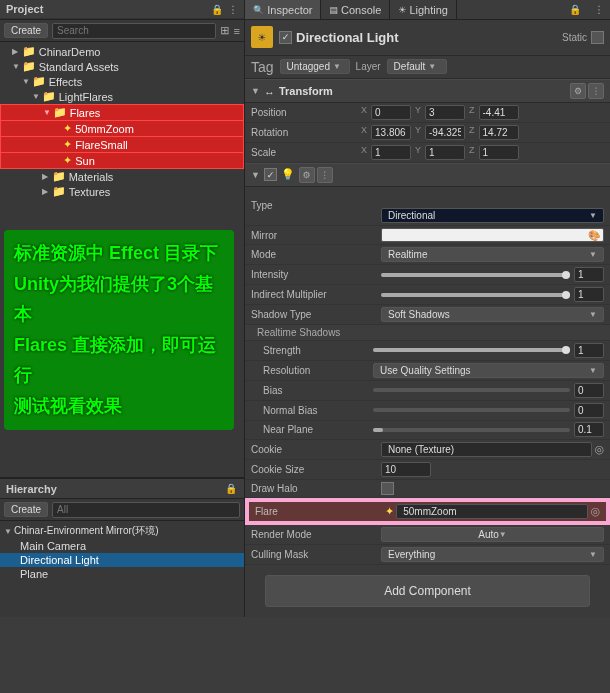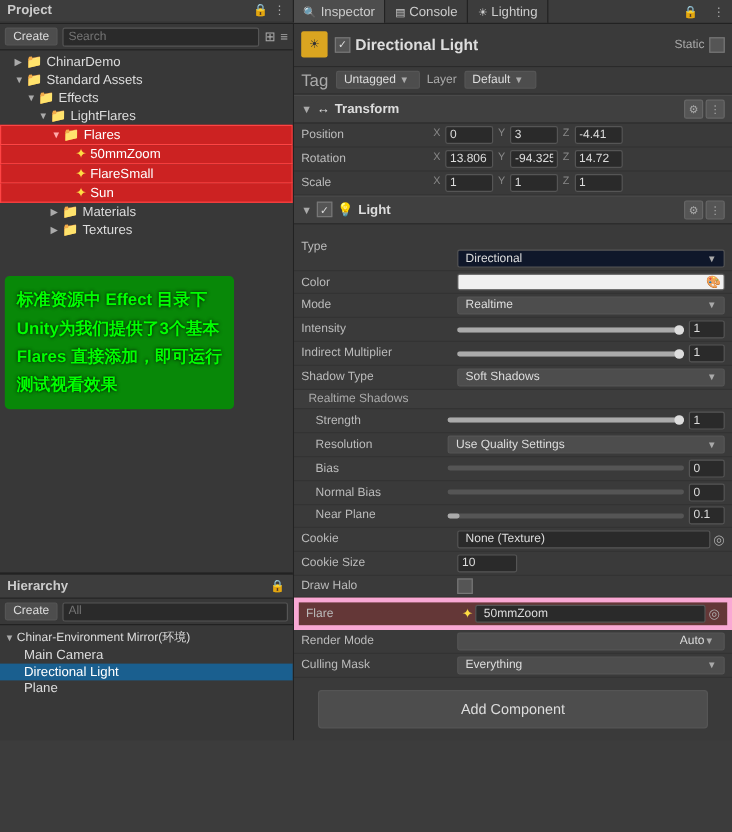--- a/index.html
+++ b/index.html
@@ -109,21 +109,21 @@
 
           <div style="display: flex; align-items: center; padding: 1px 0; padding-left: 42px; cursor: pointer; white-space: nowrap; font-size: 11px; color: #ddd;">
             <span style="width:10px; font-size:8px; color:#aaa;">▶</span>
             <span style="font-size:11px; margin-right:3px;">📁</span>
             <span>Textures</span>
           </div>
         </div>
       </div>
 
       <div style="position: absolute; left: 4px; top: 210px; background: rgba(0,150,0,0.85); padding: 8px 10px; border-radius: 4px; max-width: 230px; z-index: 10; pointer-events: none;">
-        <div style="font-size: 14px; color: #00ff00; font-weight: bold; line-height: 1.7; text-shadow: 0 0 3px #000;">
+        <div style="font-size: 18px; color: #00ff00; font-weight: bold; line-height: 1.7; text-shadow: 0 0 3px #000;">
           标准资源中 Effect 目录下<br>
           Unity为我们提供了3个基本<br>
           Flares 直接添加，即可运行<br>
           测试视看效果
         </div>
       </div>
 
       <div style="height: 140px; background: #383838; border-top: 2px solid #222; display: flex; flex-direction: column;">
         <div style="background: #3d3d3d; height: 20px; display: flex; align-items: center; padding: 0 6px; border-bottom: 1px solid #222;">
           <span style="font-size: 11px; font-weight: bold; color: #ccc; flex:1;">Hierarchy</span>
@@ -217,35 +217,34 @@
           <input type="text" value="1" style="background: rgb(42, 42, 42); border: 1px solid rgb(85, 85, 85); color: rgb(221, 221, 221); padding: 1px 3px; font-size: 10px; border-radius: 2px; width: 40px;">
           <span style="font-size:9px;color:#888;">Z</span>
           <input type="text" value="1" style="background: rgb(42, 42, 42); border: 1px solid rgb(85, 85, 85); color: rgb(221, 221, 221); padding: 1px 3px; font-size: 10px; border-radius: 2px; width: 40px;">
         </div>
       </div>
 
       <div style="display: flex; align-items: center; padding: 3px 6px; background: #404040; border-bottom: 1px solid #2a2a2a; border-top: 1px solid #4a4a4a; cursor: pointer;">
         <span style="font-size: 9px; color: #aaa; margin-right: 4px;">▼</span>
         <div style="width:13px; height:13px; background:#555; border:1px solid #777; margin-right:4px; display:flex; align-items:center; justify-content:center; font-size:9px; color:#ddd; cursor:pointer;">✓</div>
         <span style="font-size: 11px; margin-right: 4px; color: #ffcc44;">💡</span>
-        <span style="font-size: 11px; color: #ddd; font-weight: bold; flex:1;">Light</span>
         <div style="width:16px; height:16px; background:#555; border:1px solid #666; border-radius:2px; display:flex; align-items:center; justify-content:center; font-size:9px; color:#aaa; cursor:pointer;">⚙</div>
         <div style="width:16px; height:16px; background:#555; border:1px solid #666; border-radius:2px; display:flex; align-items:center; justify-content:center; font-size:9px; color:#aaa; cursor:pointer; margin-left:2px;">⋮</div>
       </div>
 
       <div style="display:flex; align-items:center; padding: 2px 6px; border-bottom: 1px solid #333; min-height:18px;">
         <span style="width:130px; font-size:10px; color:#bbb; flex-shrink:0;">Type</span>
         <div style="background:#0f172a; border:1px solid #555; color:#ddd; padding:1px 6px; font-size:10px; border-radius:2px; cursor:pointer; display:flex; align-items:center; justify-content:space-between; flex:1;margin-top:20px;">
           <span>Directional</span>
           <span style="font-size:8px; color:#aaa;">▼</span>
         </div>
       </div>
 
       <div style="display:flex; align-items:center; padding: 2px 6px; border-bottom: 1px solid #333; min-height:18px;">
-        <span style="width:130px; font-size:10px; color:#bbb; flex-shrink:0;">Color</span>
+        <span style="width:130px; font-size:10px; color:#bbb; flex-shrink:0;">Mirror</span>
         <div style="flex:1; height:14px; background:#f0f0f0; border:1px solid #555; cursor:pointer; border-radius:2px; display:flex; align-items:center; justify-content:flex-end; padding-right:2px;">
           <span style="font-size:10px; color:#555; cursor:pointer;">🎨</span>
         </div>
       </div>
 
       <div style="display:flex; align-items:center; padding: 2px 6px; border-bottom: 1px solid #333; min-height:18px;">
         <span style="width:130px; font-size:10px; color:#bbb; flex-shrink:0;">Mode</span>
         <div style="background:#4d4d4d; border:1px solid #555; color:#ddd; padding:1px 6px; font-size:10px; border-radius:2px; cursor:pointer; display:flex; align-items:center; justify-content:space-between; flex:1;">
           <span>Realtime</span>
           <span style="font-size:8px; color:#aaa;">▼</span>
@@ -361,21 +360,21 @@
           <span style="color:#ffdd44; font-size:11px;">✦</span>
           <div style="background:#2a2a2a; border:1px solid #555; color:#ddd; padding:1px 6px; font-size:10px; border-radius:2px; flex:1;">
             <span>50mmZoom</span>
           </div>
           <span style="font-size:11px; color:#aaa; cursor:pointer;">◎</span>
         </div>
       </div>
 
       <div style="display:flex; align-items:center; padding: 2px 6px; border-bottom: 1px solid #333; min-height:18px;">
         <span style="width:130px; font-size:10px; color:#bbb; flex-shrink:0;">Render Mode</span>
-        <div style="background:#4d4d4d; border:1px solid #555; color:#ddd; padding:1px 8px; font-size:10px; border-radius:2px; cursor:pointer; display:flex; align-items:center; justify-content:flex-end; flex:1;">
+        <div style="background:#4d4d4d; border:1px solid #555; color:#ddd; padding:1px 24px; font-size:10px; border-radius:2px; cursor:pointer; display:flex; align-items:center; justify-content:center; flex:1;">
           <span>Auto</span>
           <span style="font-size:8px; color:#aaa;">▼</span>
         </div>
       </div>
 
       <div style="display:flex; align-items:center; padding: 2px 6px; border-bottom: 1px solid #333; min-height:18px;">
         <span style="width:130px; font-size:10px; color:#bbb; flex-shrink:0;">Culling Mask</span>
         <div style="background:#4d4d4d; border:1px solid #555; color:#ddd; padding:1px 6px; font-size:10px; border-radius:2px; cursor:pointer; display:flex; align-items:center; justify-content:space-between; flex:1;">
           <span>Everything</span>
           <span style="font-size:8px; color:#aaa;">▼</span>

